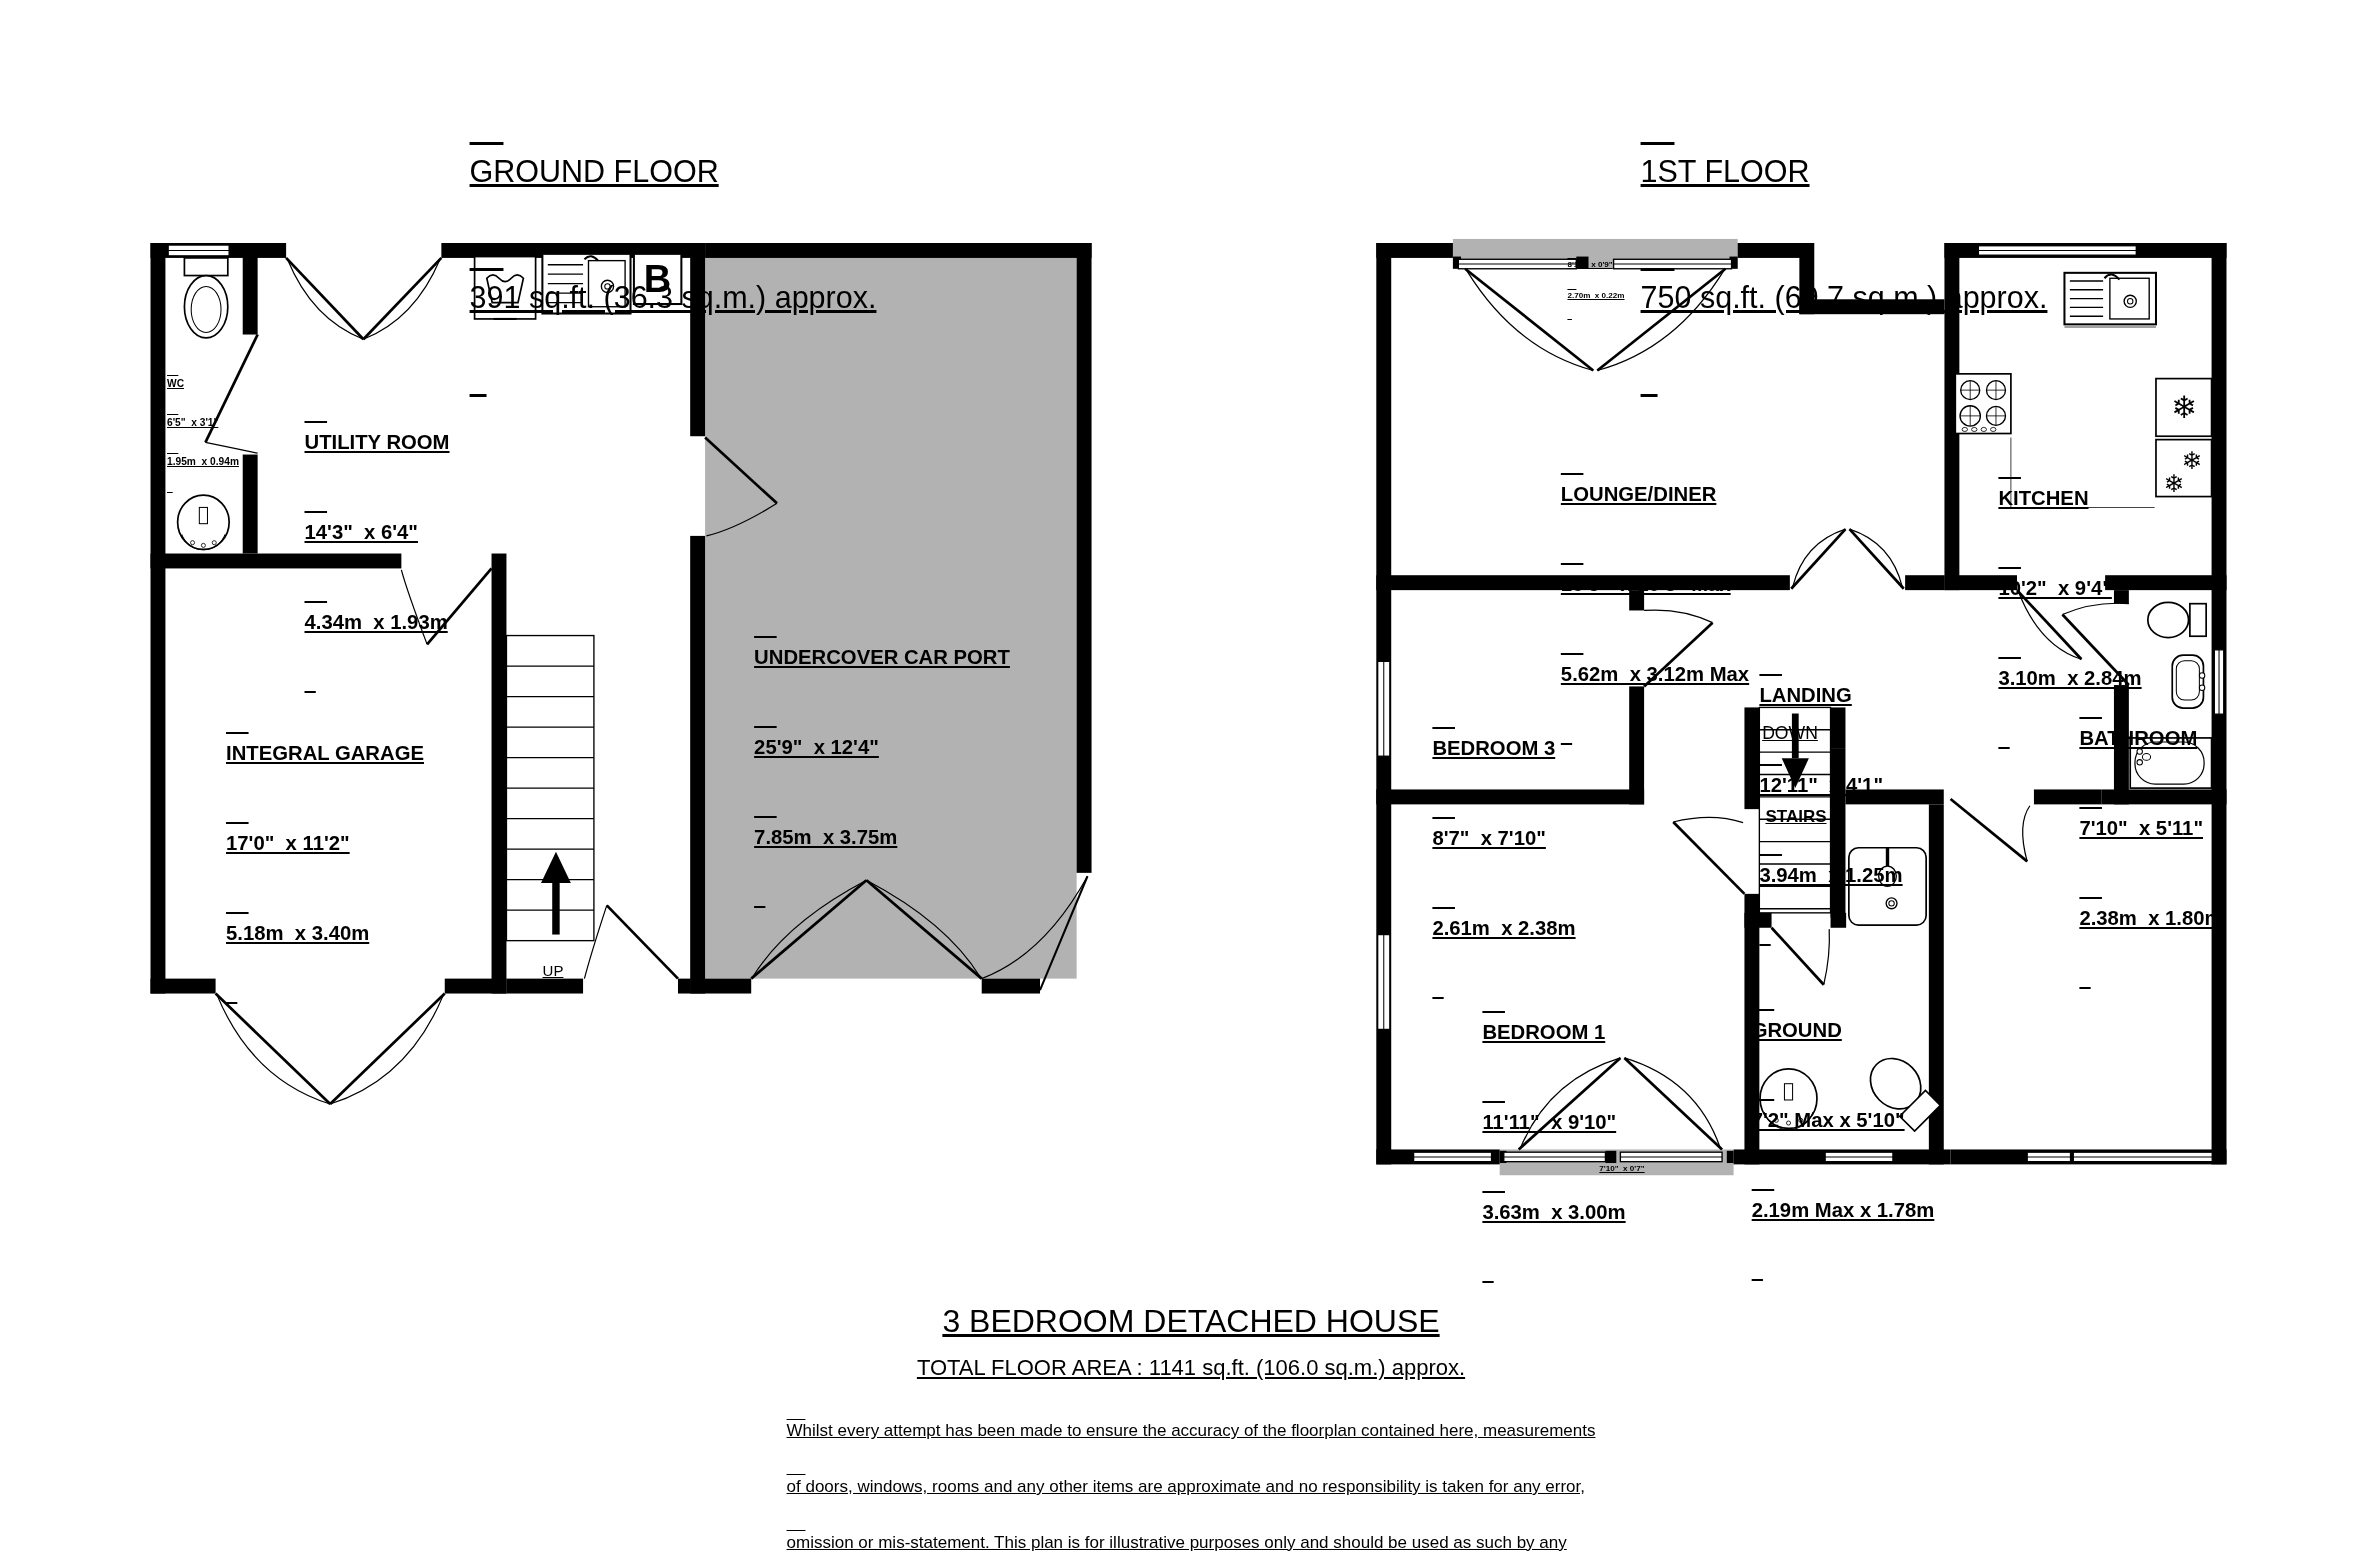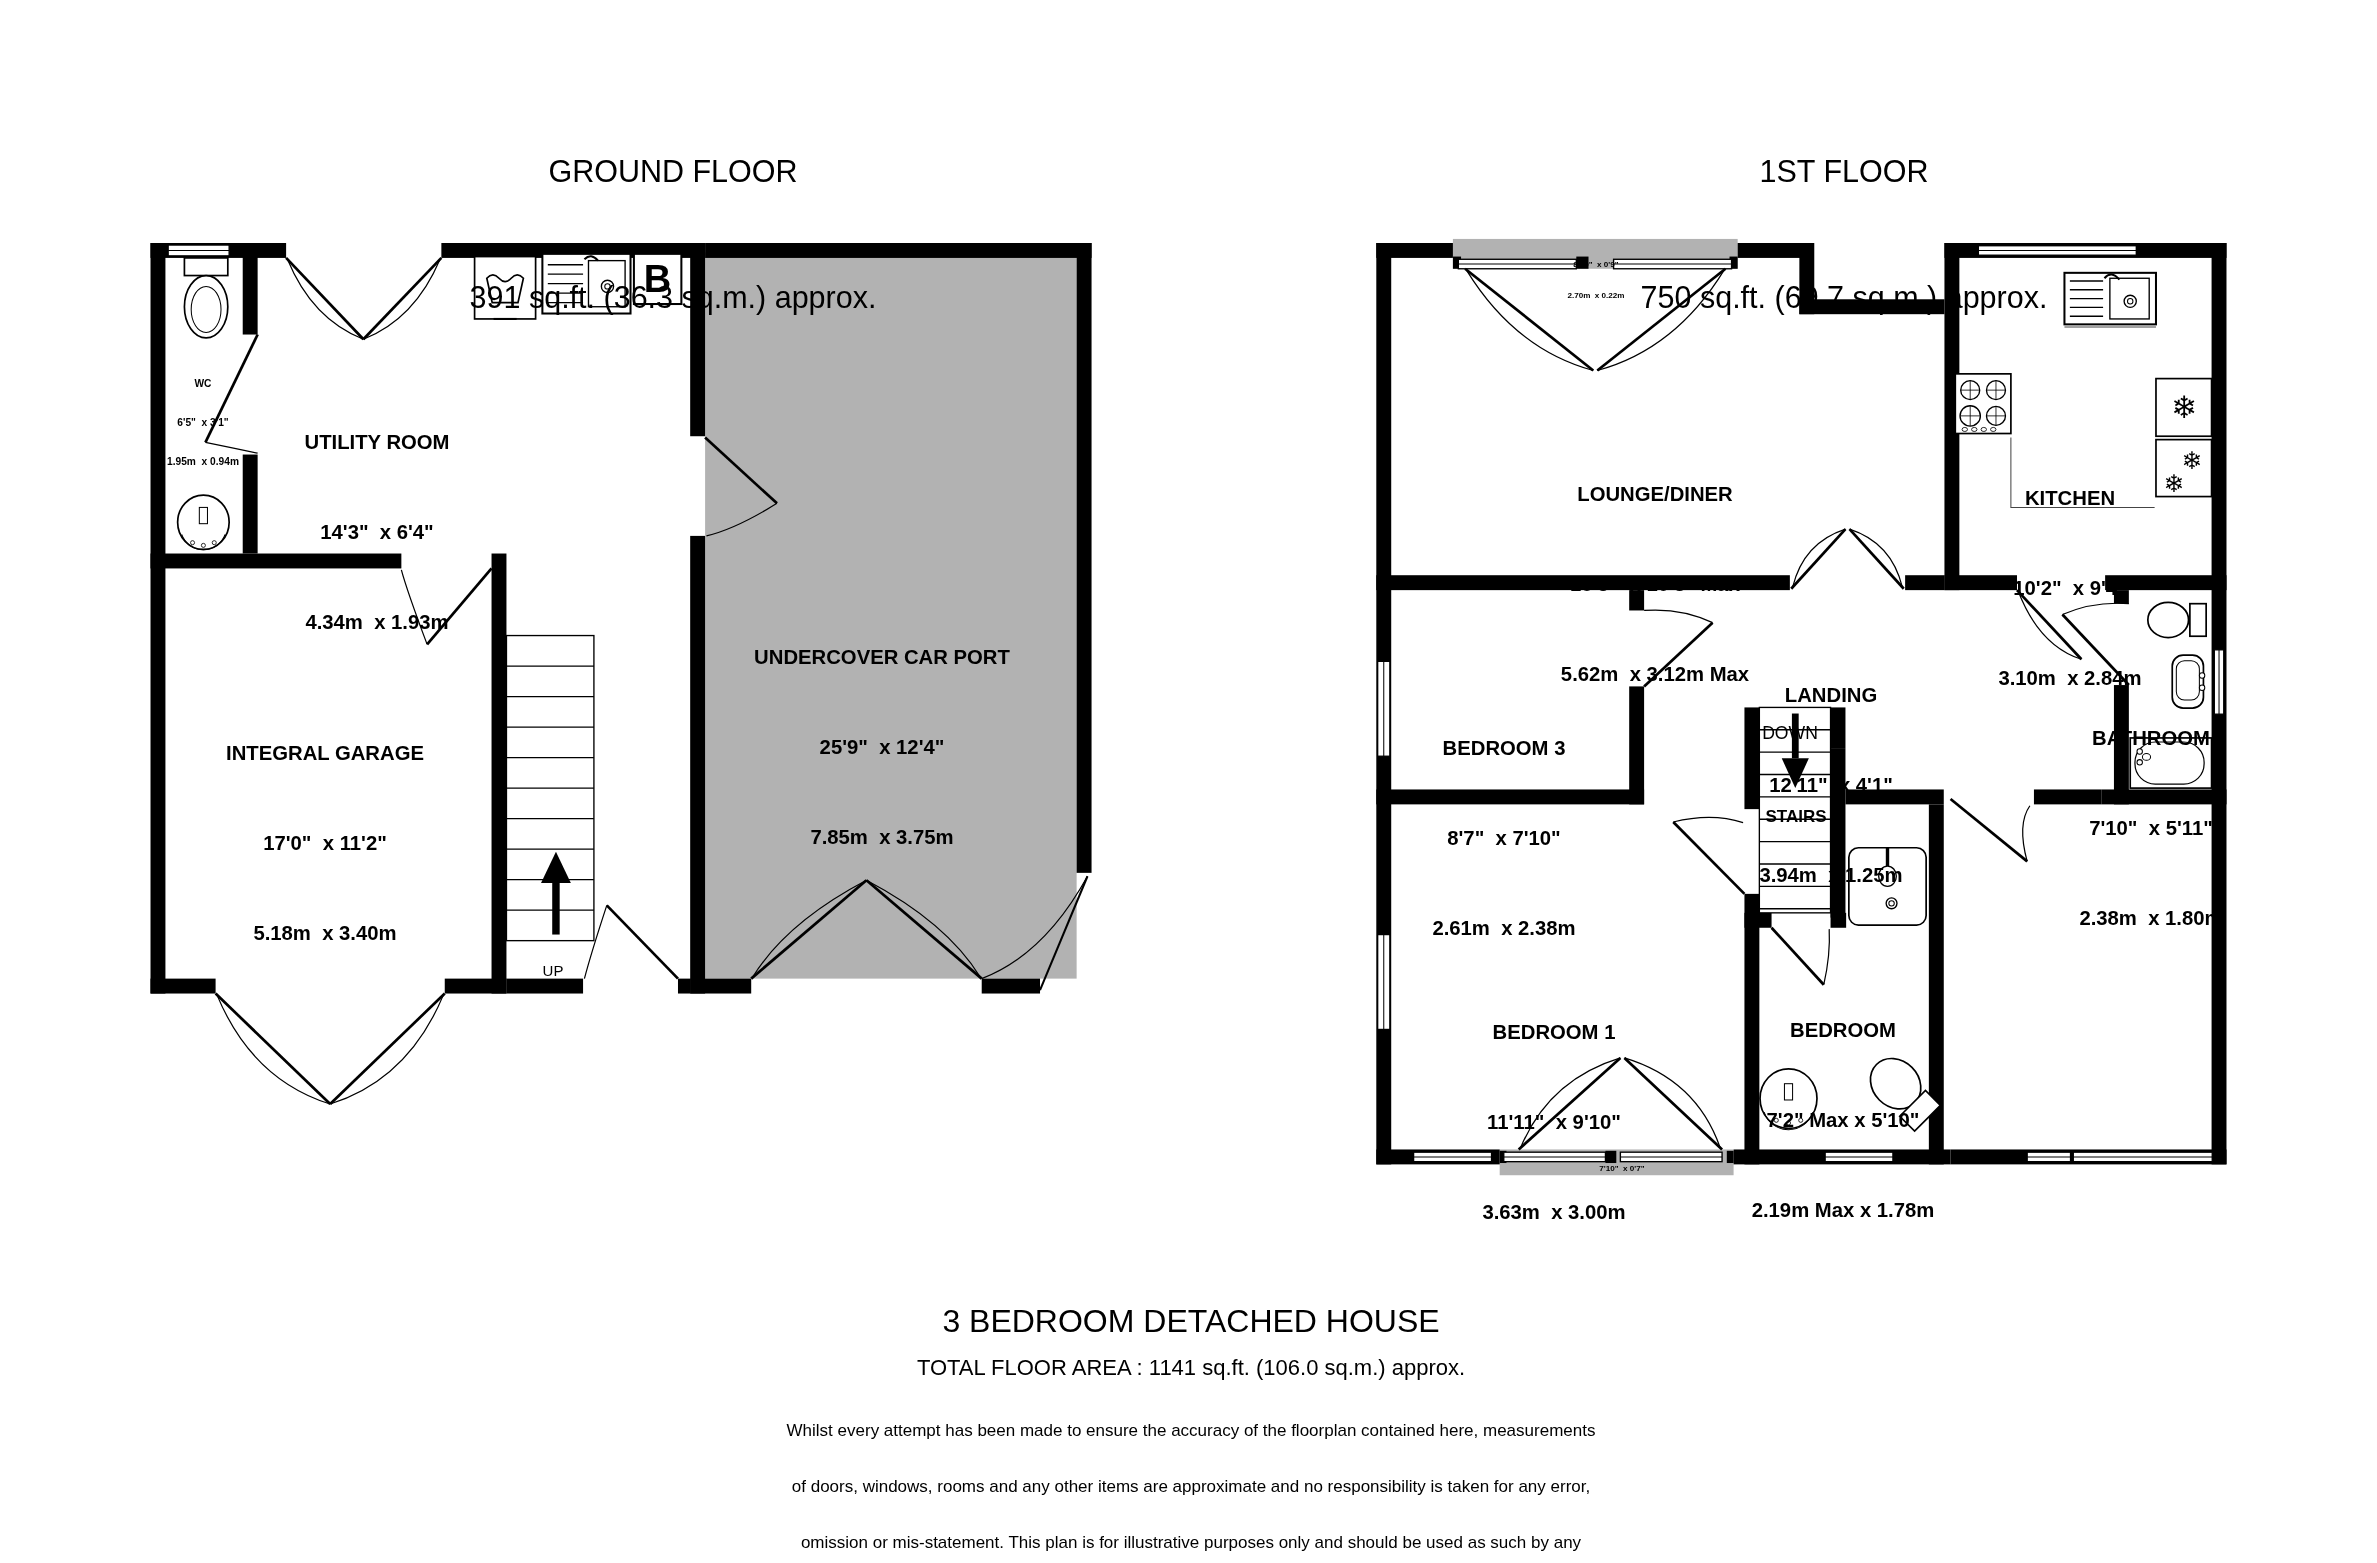--- a/index.html
+++ b/index.html
@@ -1,19 +1,19 @@
 <!DOCTYPE html>
 <html style="font-size:11px"><head>
 <meta charset="utf-8">
 <style>
   html,body{margin:0;padding:0;background:#fff;}
   .plan{position:relative;width:2377px;height:1564px;background:#fff;overflow:hidden;
         font-family:"Liberation Sans", sans-serif;color:#000;}
   svg{position:absolute;left:0;top:0;}
-  .lbl{position:absolute;transform:translateX(-50%);text-align:center;white-space:pre;}
+  .lbl{position:absolute;transform:translateX(-50%);text-align:left;white-space:pre;text-decoration:underline;}
   .rm{font-weight:bold;font-size:20.3px;line-height:30px;}
   .tiny{font-weight:bold;font-size:10.2px;line-height:13px;}
   .bay{font-weight:bold;font-size:8.1px;line-height:10.2px;}
   .title{font-weight:normal;font-size:30.5px;line-height:42px;}
   .small{font-weight:normal;font-size:17.6px;line-height:20.3px;margin-top:16px;}
   .stairs-word{font-weight:bold;font-size:17px;line-height:20.3px;}
   .boiler{position:absolute;font-weight:bold;font-size:38px;text-align:center;}
   .foot-head{font-weight:normal;font-size:32px;line-height:30px;}
   .foot-total{font-weight:normal;font-size:22px;line-height:26px;}
   .foot-disc{font-weight:normal;font-size:17px;line-height:18.6px;}
@@ -429,21 +429,21 @@
     <div>2.38m  x 1.80m</div>
   </div>
 
   <div class="lbl rm" style="left:1554px;top:957px">
     <div>BEDROOM 1</div>
     <div>11'11"  x 9'10"</div>
     <div>3.63m  x 3.00m</div>
   </div>
 
   <div class="lbl rm" style="left:1843px;top:955px">
-    <div>BEDROOM</div>
+    <div>GROUND</div>
     <div>7'2" Max x 5'10"</div>
     <div>2.19m Max x 1.78m</div>
   </div>
 
 
   <div class="lbl bay" style="left:1596px;top:240px">
     <div>8'10"  x 0'9"</div>
     <div>2.70m  x 0.22m</div>
   </div>
 

